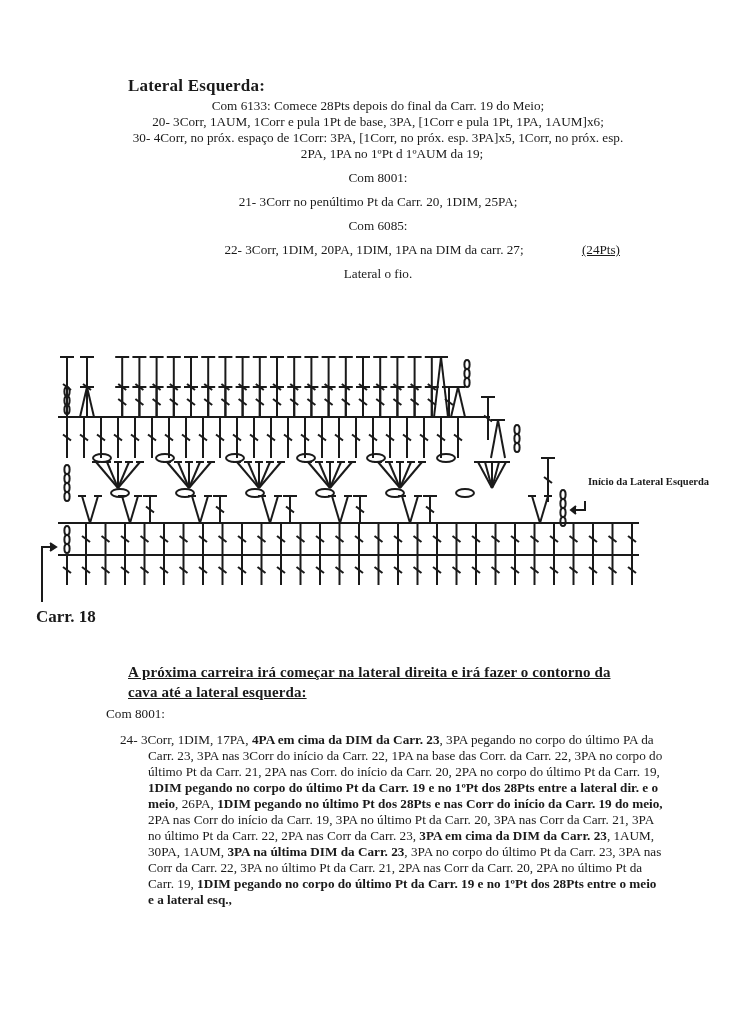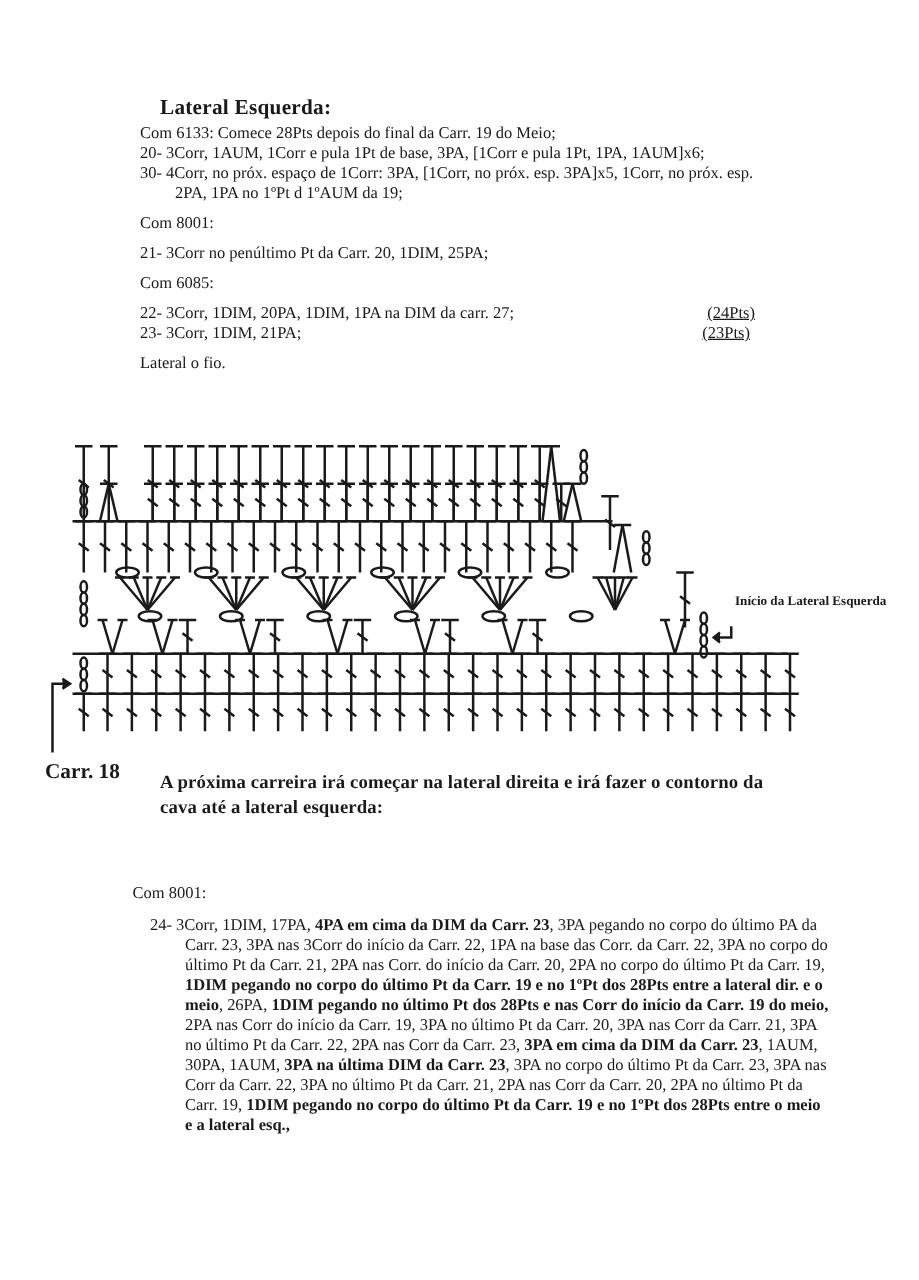--- a/index.html
+++ b/index.html
@@ -14,34 +14,30 @@
     b { font-weight:bold; }
     .h2 { font-size:15px; font-weight:bold; line-height:20px; letter-spacing:0.1px; }
     #diagram { position:absolute; left:0; top:340px; }
     .label-small { font-size:10.5px; font-weight:bold;margin-left:16px; }
     .carr { font-size:17px; font-weight:bold;text-align:right; }
   </style>
 </head>
 <body>
 
 <div class="abs h1" style="left:128px; top:76px;">Lateral Esquerda:</div>
-<div class="abs t" style="left:112px; top:98px; width:500px;">
+<div class="abs t" style="left:128px; top:98px; width:500px;text-align:center;">
   <div>Com 6133: Comece 28Pts depois do final da Carr. 19 do Meio;</div>
   <div class="indent" style="padding-left:28px;"><span>20- 3Corr, 1AUM, 1Corr e pula 1Pt de base, 3PA, [1Corr e pula 1Pt, 1PA, 1AUM]x6;</span></div>
   <div class="indent"><span>30- 4Corr, no próx. espaço de 1Corr: 3PA, [1Corr, no próx. esp. 3PA]x5, 1Corr, no próx. esp. 2PA, 1PA no 1ºPt d 1ºAUM da 19;</span></div>
   <div style="margin-top:8px;">Com 8001:</div>
   <div style="margin-top:8px;">21- 3Corr no penúltimo Pt da Carr. 20, 1DIM, 25PA;</div>
   <div style="margin-top:8px;">Com 6085:</div>
   <div class="row" style="margin-top:8px; width:492px;">
     <span>22- 3Corr, 1DIM, 20PA, 1DIM, 1PA na DIM da carr. 27;</span>
     <span class="right">(24Pts)</span>
-  </div>
-  <div class="row" style="width:488px;">
-    <span>23- 3Corr, 1DIM, 21PA;</span>
-    <span class="right">(23Pts)</span>
   </div>
   <div style="margin-top:8px;">Lateral o fio.</div>
 </div>
 
 <svg id="diagram" width="735" height="290">
   <g id="stitches" stroke="#1a1a1a" stroke-width="2" fill="none">
       <line x1="67" y1="17" x2="67" y2="77"></line>
       <line x1="60" y1="17" x2="74" y2="17"></line>
       <line x1="63" y1="44" x2="71" y2="50"></line>
       <line x1="87" y1="17" x2="87" y2="77"></line>
@@ -575,15 +571,15 @@
     <path d="M576 166 L571 170 L576 174" fill="#1a1a1a"></path>
   </g>
   <g stroke="#1a1a1a" stroke-width="2" fill="none">
     <path d="M42 262 L42 207 L52 207"></path>
     <path d="M50 203 L56 207 L50 211" fill="#1a1a1a"></path>
   </g>
 </svg>
 <div class="abs label-small" style="left:572px; top:476px;">Início da Lateral Esquerda</div>
 <div class="abs carr" style="left:36px; top:607px;">Carr. 18</div>
 
-<div class="abs h2" style="left:128px; top:616px; width:500px;">A próxima carreira irá começar na lateral direita e irá fazer o contorno da cava até a lateral esquerda:</div>
+<div class="abs h2" style="left:128px; top:662px; width:500px;text-decoration:underline;">A próxima carreira irá começar na lateral direita e irá fazer o contorno da cava até a lateral esquerda:</div>
 <div class="abs t" style="left:106px; top:706px;">Com 8001:</div>
 <div class="abs t" id="row24" style="left: 120px; top: 732px; width: 516px; padding-left: 28px; text-indent: -28px;"><span>24- 3Corr, 1DIM, 17PA, </span><b>4PA em cima da DIM da Carr. 23</b><span>, 3PA pegando no corpo do último PA da Carr. 23, 3PA nas 3Corr do início da Carr. 22, 1PA na base das Corr. da Carr. 22, 3PA no corpo do último Pt da Carr. 21, 2PA nas Corr. do início da Carr. 20, 2PA no corpo do último Pt da Carr. 19, </span><b>1DIM pegando no corpo do último Pt da Carr. 19 e no 1ºPt dos 28Pts entre a lateral dir. e o meio</b><span>, 26PA, </span><b>1DIM pegando no último Pt dos 28Pts e nas Corr do início da Carr. 19 do meio,</b><span> 2PA nas Corr do início da Carr. 19, 3PA no último Pt da Carr. 20, 3PA nas Corr da Carr. 21, 3PA no último Pt da Carr. 22, 2PA nas Corr da Carr. 23, </span><b>3PA em cima da DIM da Carr. 23</b><span>, 1AUM, 30PA, 1AUM, </span><b>3PA na última DIM da Carr. 23</b><span>, 3PA no corpo do último Pt da Carr. 23, 3PA nas Corr da Carr. 22, 3PA no último Pt da Carr. 21, 2PA nas Corr da Carr. 20, 2PA no último Pt da Carr. 19, </span><b>1DIM pegando no corpo do último Pt da Carr. 19 e no 1ºPt dos 28Pts entre o meio e a lateral esq.,</b></div>
 
 </body></html>

